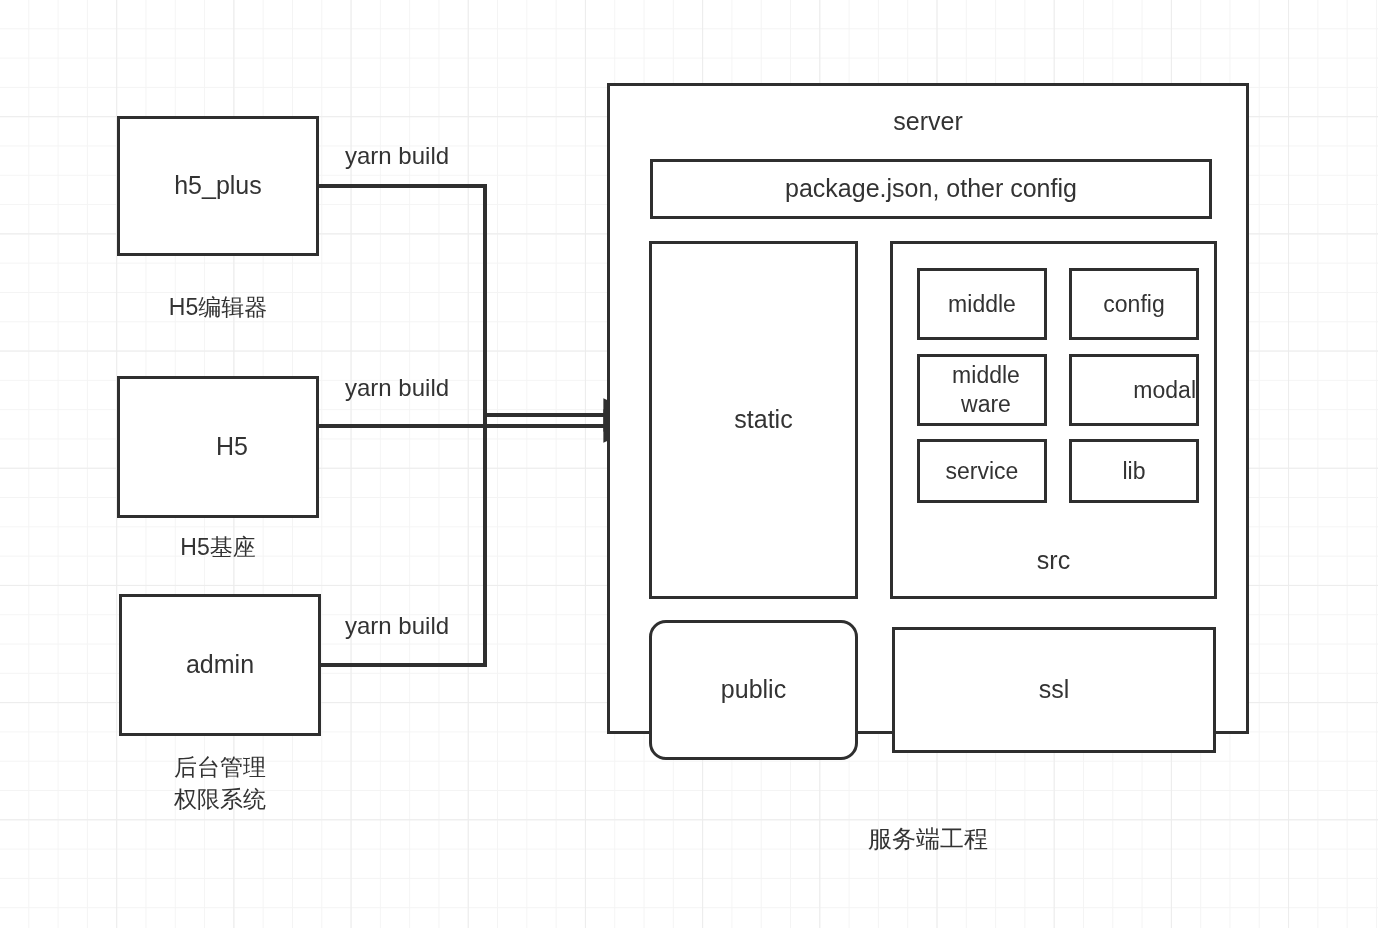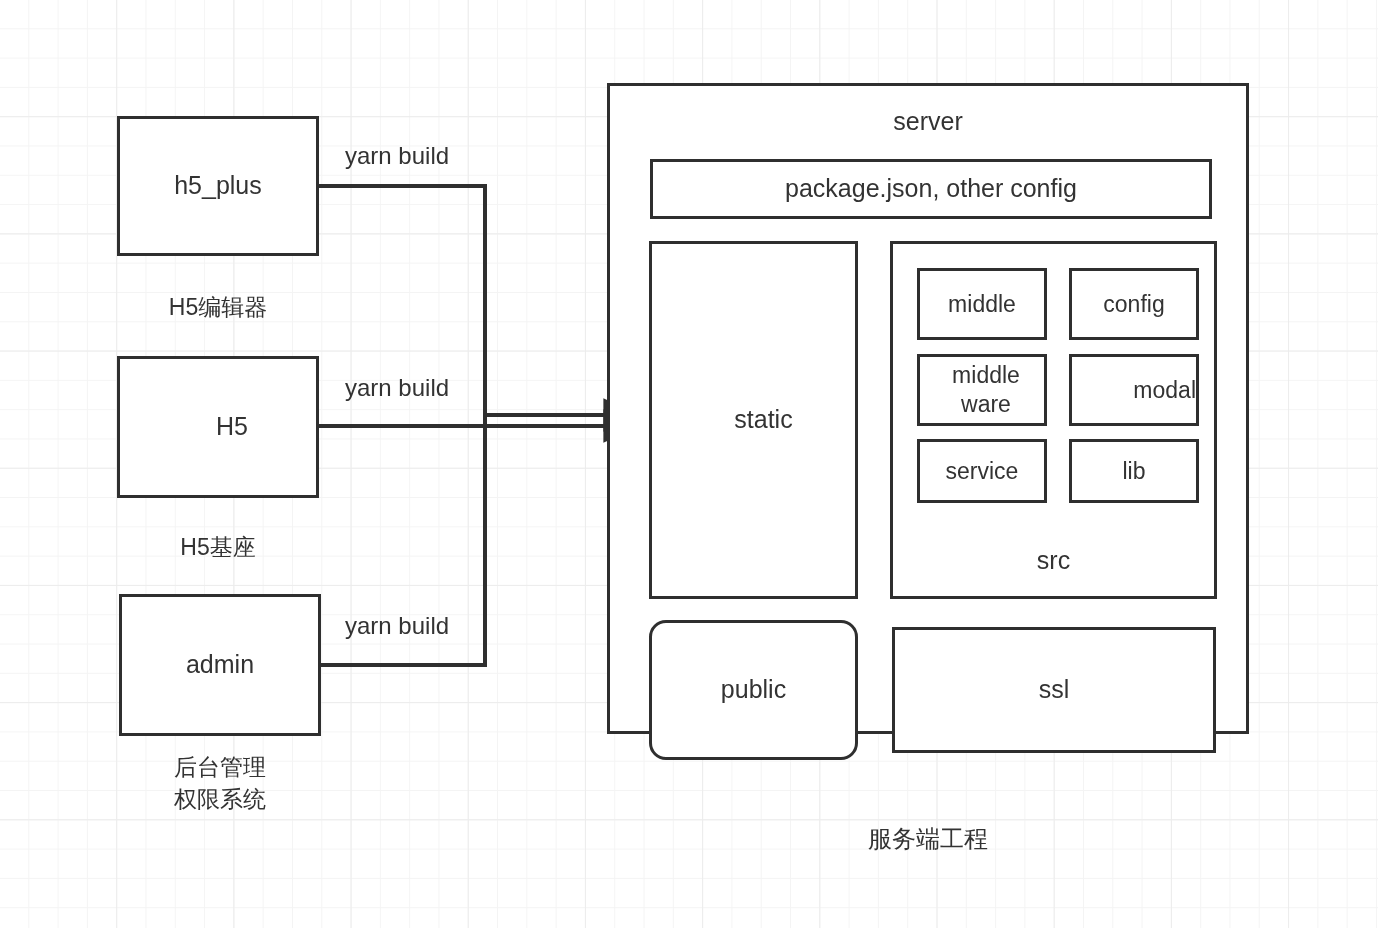--- a/index.html
+++ b/index.html
@@ -57,21 +57,21 @@
   }
   .node-label {
     display: block;
     white-space: pre-line;
   }
 
   
   .app-box { font-size: 25px; }
 
   #node-h5plus { left: 117px; top: 116px;  width: 202px; height: 140px; }
-  #node-h5     { left: 117px; top: 356px;  width: 202px; height: 142px; padding-left: 28px; }
+  #node-h5     { left: 117px; top: 376px;  width: 202px; height: 142px; padding-left: 28px; }
   #node-admin  { left: 119px; top: 594px;  width: 202px; height: 142px; }
 
   
   .caption {
     position: absolute;
     font-size: 23px;
     color: #333333;
     text-align: center;
     white-space: pre-line;
     line-height: 1.38;

